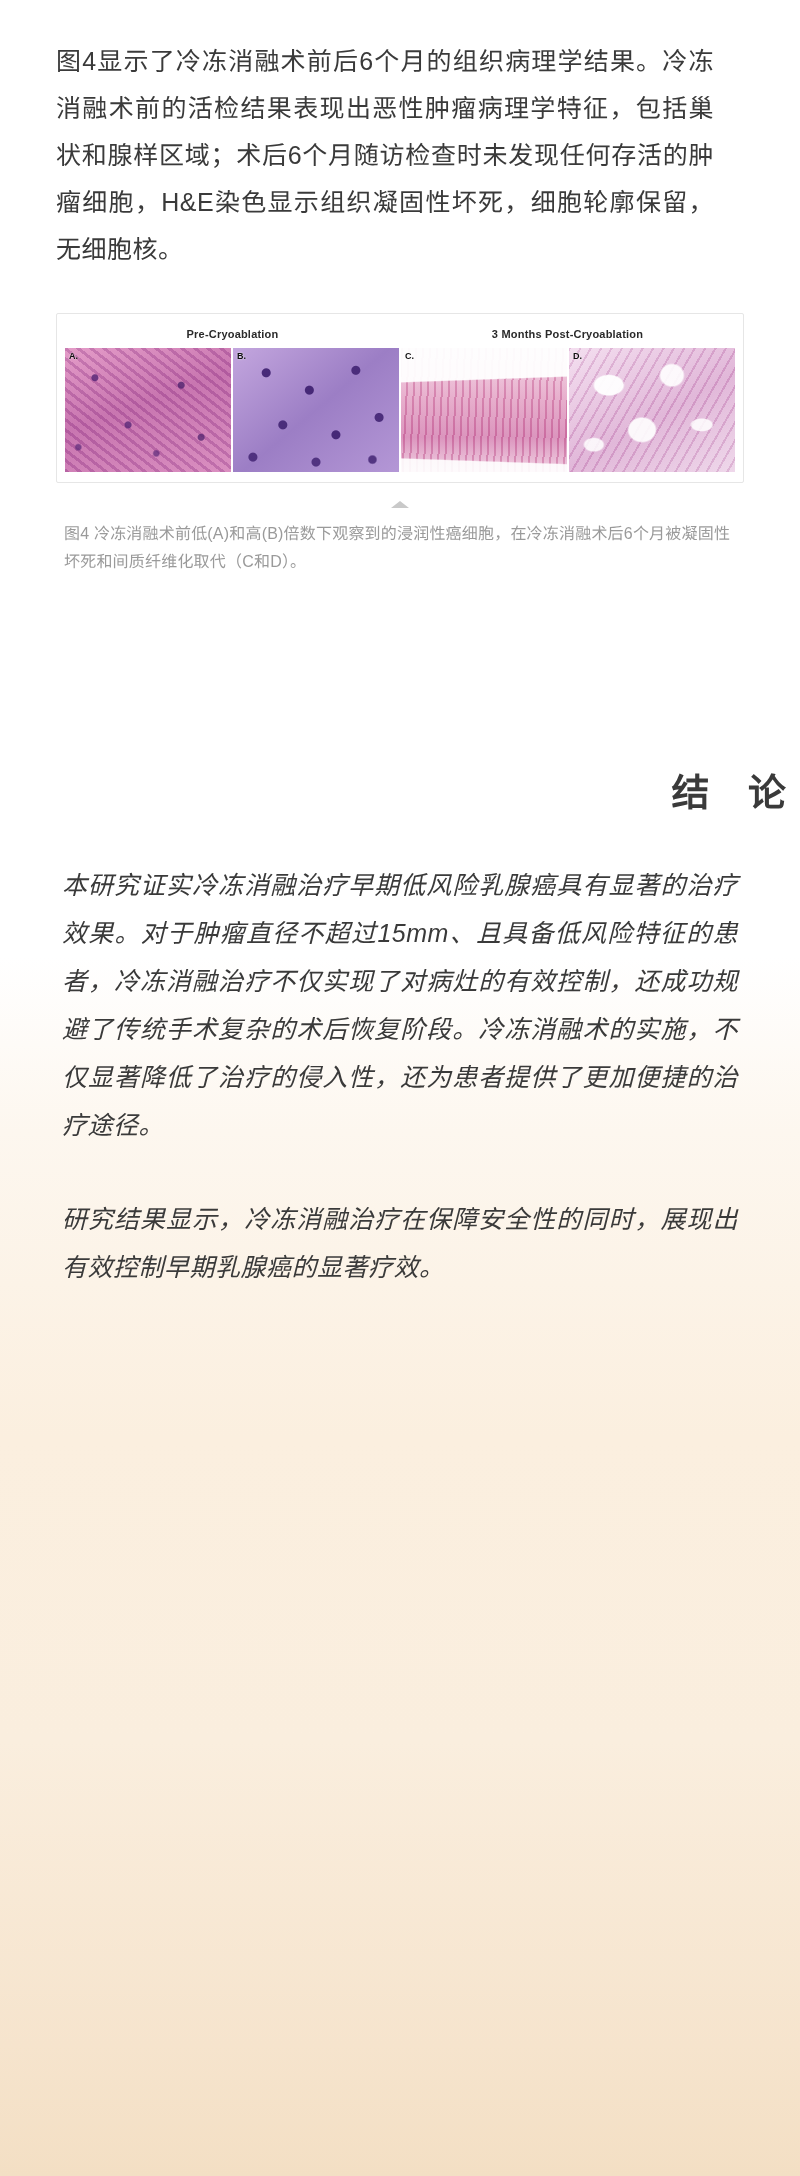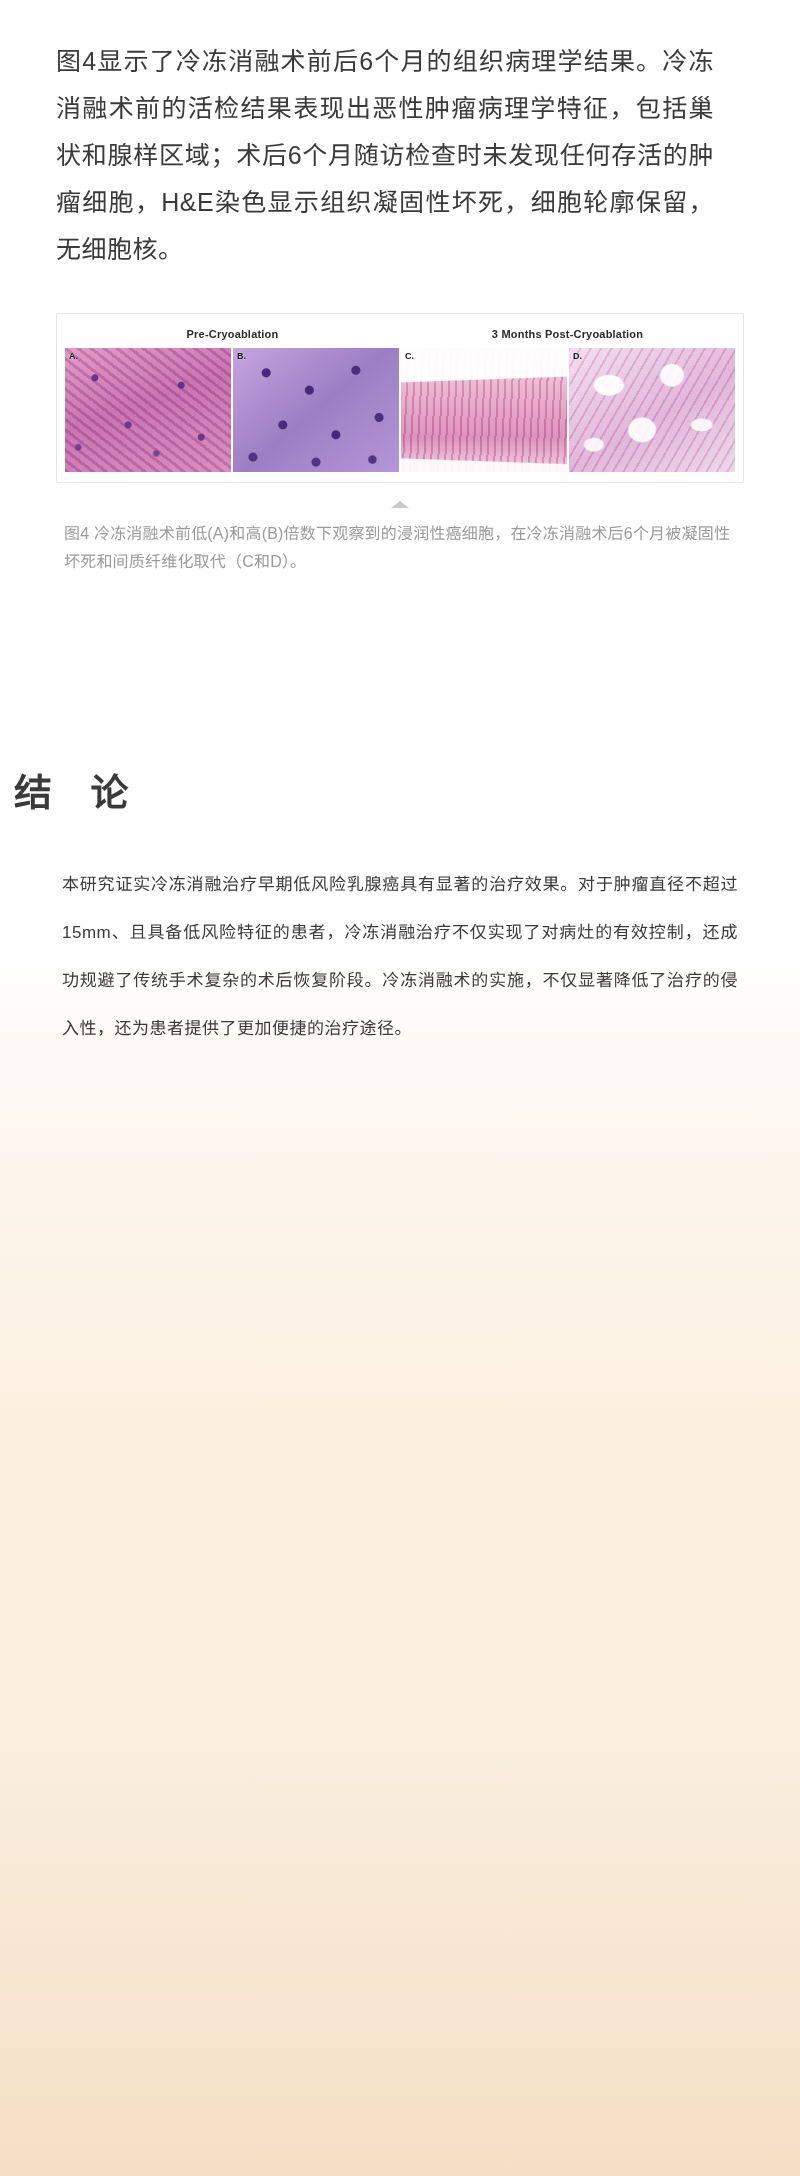--- a/index.html
+++ b/index.html
@@ -147,38 +147,39 @@
   .caption {
     margin: 12px 64px 0 64px;
     font-size: 16px;
     line-height: 28px;
     color: #9a9a9a;
     letter-spacing: 0.2px;
   }
 
   
   .conclusion-title {
-    margin: 186px 0 0 0;
-    text-align: left;
+    margin: 186px 0 0 12px;
+    text-align: right;
     font-size: 38px;
     font-weight: bold;
     letter-spacing: 14px;
     color: #3a3a3a;
     text-indent: 14px;
   }
   .conclusion-body {
     padding: 44px 62px 0 62px;
   }
   .conclusion-body p {
     margin: 0 0 46px 0;
-    font-size: 17px;
+    font-size: 25px;
     line-height: 48px;
     color: #3a3a3a;
     letter-spacing: 0.5px;
     text-align: justify;
+    font-style: italic;
   }
   .conclusion-body p:last-child {
     margin-bottom: 0;
   }
 </style>
 </head>
 <body>
 
 <div class="page">
 
@@ -208,15 +209,16 @@
   </figure>
 
   <div class="collapse-arrow"></div>
 
   <div class="caption">图4 冷冻消融术前低(A)和高(B)倍数下观察到的浸润性癌细胞，在冷冻消融术后6个月被凝固性坏死和间质纤维化取代（C和D）。</div>
 
   <h2 class="conclusion-title">结 论</h2>
 
   <section class="conclusion-body">
     <p>本研究证实冷冻消融治疗早期低风险乳腺癌具有显著的治疗效果。对于肿瘤直径不超过15mm、且具备低风险特征的患者，冷冻消融治疗不仅实现了对病灶的有效控制，还成功规避了传统手术复杂的术后恢复阶段。冷冻消融术的实施，不仅显著降低了治疗的侵入性，还为患者提供了更加便捷的治疗途径。</p>
+    <p>研究结果显示，冷冻消融治疗在保障安全性的同时，展现出有效控制早期乳腺癌的显著疗效。</p>
   </section>
 
 </div>
 
 </body></html>

